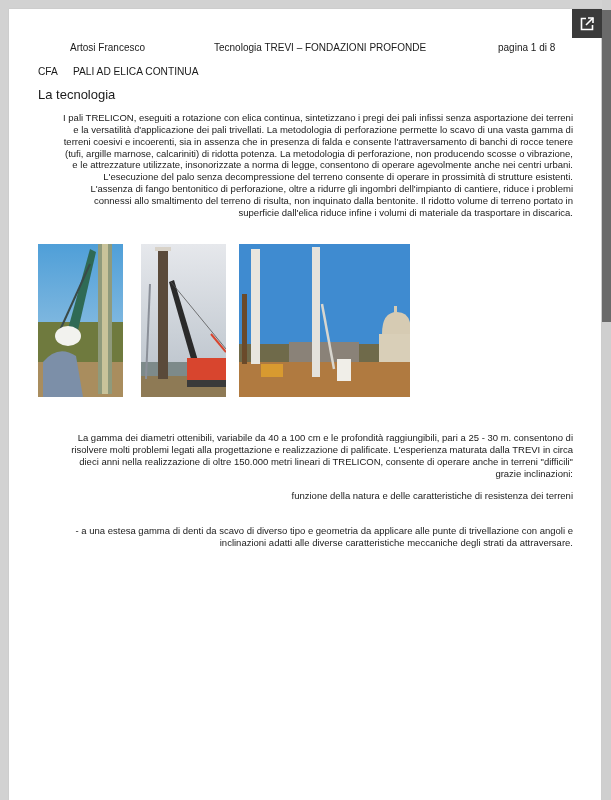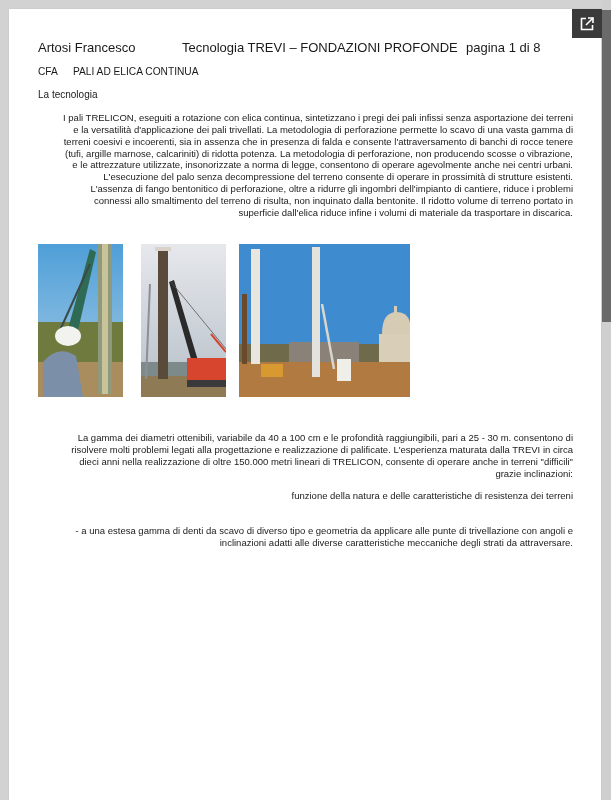--- a/index.html
+++ b/index.html
@@ -21,28 +21,28 @@
   }
   .scrollbar-track {
     position: absolute; left: 602px; top: 0; width: 9px; height: 800px;
     background: #cfcfcf;
   }
   .scrollbar-thumb {
     position: absolute; left: 602px; top: 10px; width: 9px; height: 312px;
     background: #6a6a6a;
   }
   .hdr {
-    position: absolute; top: 43px; font-size: 13px; line-height: 10px; white-space: nowrap;
+    position: absolute; top: 43px; font-size: 10px; line-height: 10px; white-space: nowrap; margin-left: 32px;
   }
   .title {
     position: absolute; left: 38px; top: 66px; font-size: 10.2px; line-height: 12px; white-space: nowrap;
   }
   .title .cfa { display: inline-block; width: 35px; }
   .section {
-    position: absolute; left: 38px; top: 89px; font-size: 10px; line-height: 12px; white-space: nowrap;
+    position: absolute; left: 38px; top: 89px; font-size: 13px; line-height: 12px; white-space: nowrap;
   }
   .para {
     position: absolute; left: 38px; width: 535px;
     font-size: 9.5px; line-height: 11.85px;
   }
   .para .ln { display: block; white-space: nowrap; text-align: right; }
   .photo { position: absolute; top: 244px; height: 153px; overflow: hidden; }
   .photo svg { display: block; width: 100%; height: 100%; }
 </style>
 </head>

